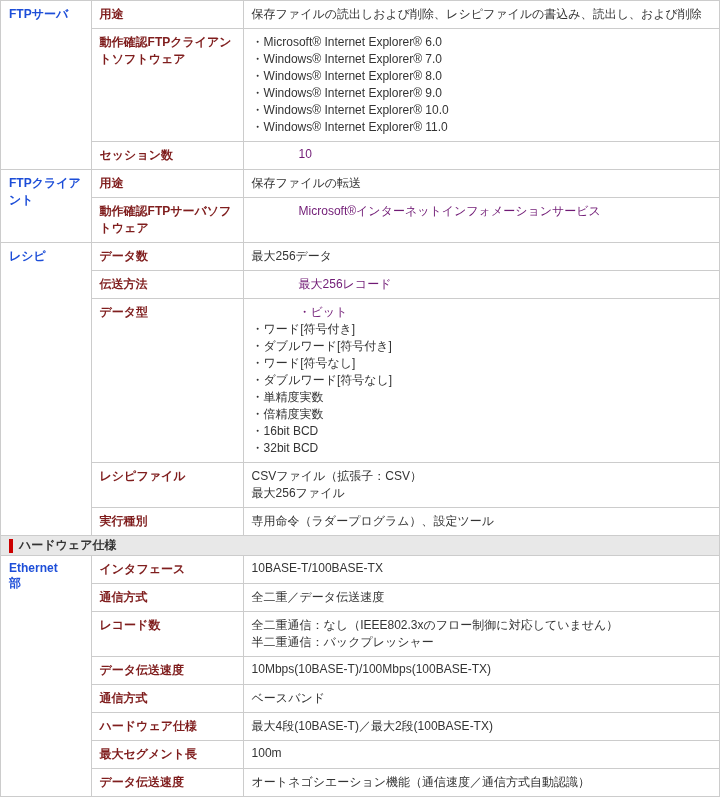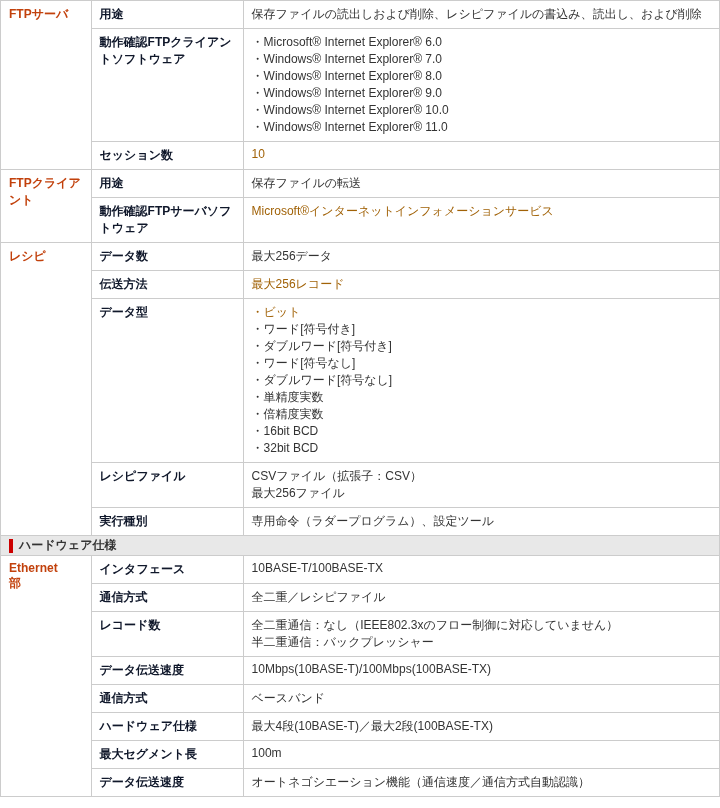--- a/index.html
+++ b/index.html
@@ -18,29 +18,30 @@
       padding: 5px 8px;
       vertical-align: top;
     }
     .section-header td {
       background: #e8e8e8;
       font-weight: bold;
       padding: 1px 8px;
     }
     .section-label {
       font-weight: bold;
-      color: #c2410c;
+      color: #1d4ed8;
       white-space: nowrap;
     }
     .sub-label {
       font-weight: bold;
-      color: #0f172a;
+      color: #7f1d1d;
     }
     .blue-text {
-      color: #a16207;
+      color: #701a75;
+      margin-left: 47px;
     }
   </style>
 </head>
 <body>
 
 <table>
 
   <tbody>
     <tr>
       <td rowspan="3" class="section-label">FTPサーバ</td>
@@ -125,21 +126,21 @@
   </tbody>
 
   <tbody>
     <tr>
       <td rowspan="8" class="section-label">Ethernet<br>部</td>
       <td class="sub-label">インタフェース</td>
       <td>10BASE-T/100BASE-TX</td>
     </tr>
     <tr>
       <td class="sub-label">通信方式</td>
-      <td>全二重／レシピファイル</td>
+      <td>全二重／データ伝送速度</td>
     </tr>
     <tr>
       <td class="sub-label">レコード数</td>
       <td>
         全二重通信：なし（IEEE802.3xのフロー制御に対応していません）<br>
         半二重通信：バックプレッシャー
       </td>
     </tr>
     <tr>
       <td class="sub-label">データ伝送速度</td>

